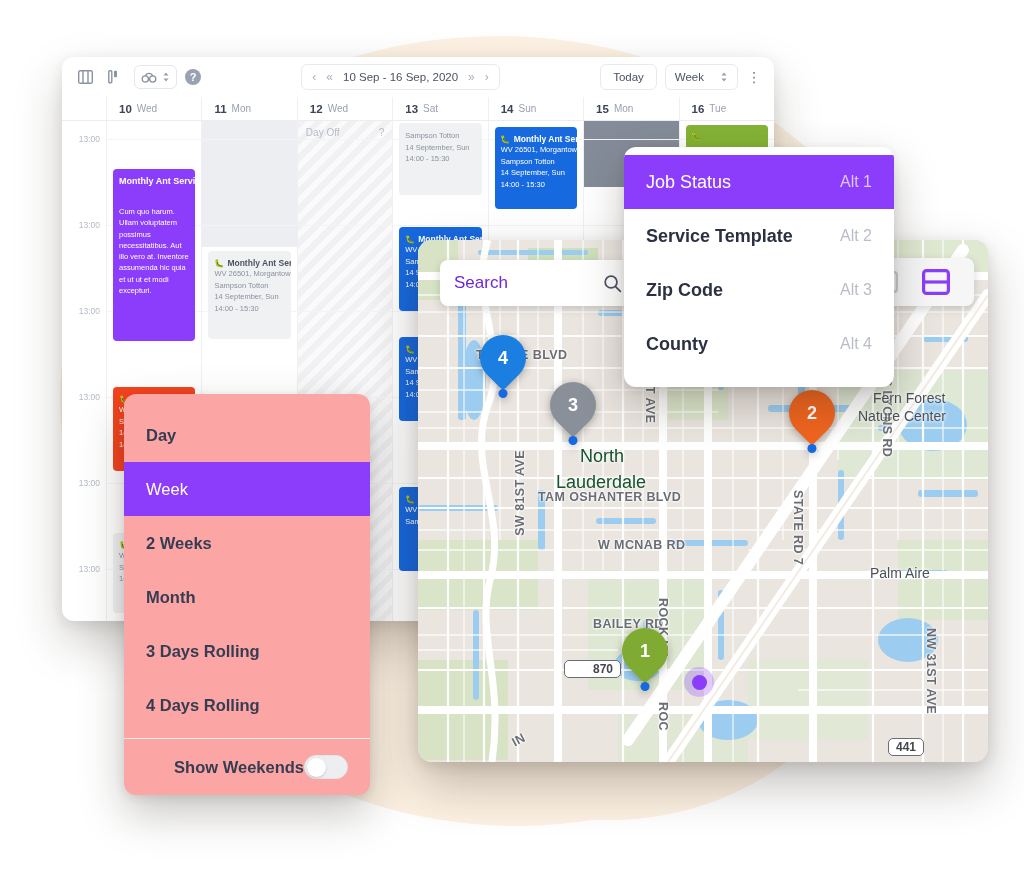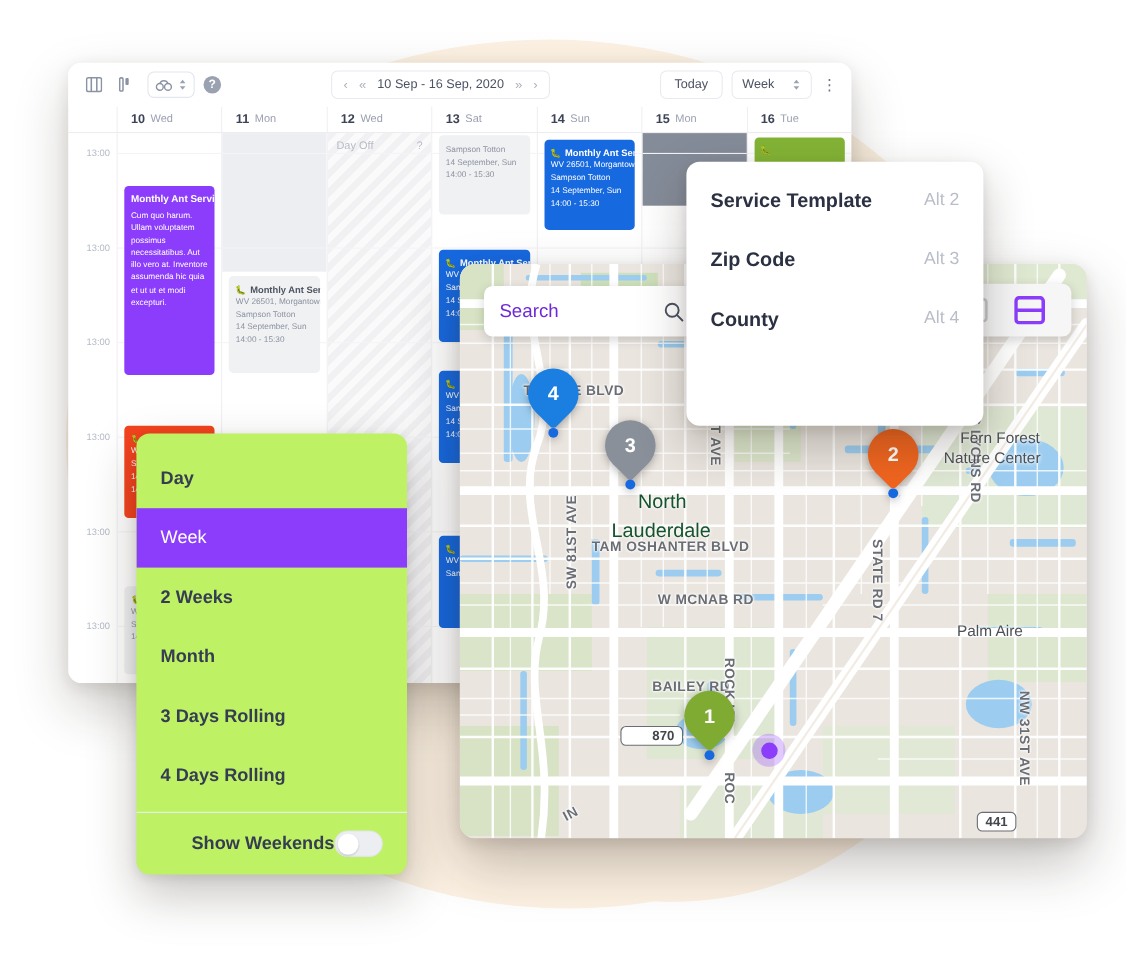--- a/index.html
+++ b/index.html
@@ -103,32 +103,32 @@
     display:flex; align-items:center; justify-content:space-between;
     padding:0 8px; font-size:10px; color:#b6bbc6;
   }
 
   
   .ev { position:absolute; border-radius:4px; overflow:hidden; padding:7px 6px; }
   .ev .ev-title { font-size:8.5px; font-weight:bold; display:flex; align-items:center; gap:3px; white-space:nowrap; }
   .ev .ev-line { font-size:7.5px; line-height:1.55; white-space:nowrap; }
   .ev.purple { background:#8b3dfb; color:#fff; }
   .ev.purple .ev-title { font-size:9px; }
-  .ev.purple .ev-body { font-size:7.5px; line-height:1.5; margin-top:4px; }
+  .ev.purple .ev-body { font-size:7.5px; line-height:1.5; margin-top:20px; }
   .ev.blue { background:#1769e0; color:#fff; }
   .ev.red { background:#f4431f; color:#fff; }
   .ev.green { background:#83b336; color:#fff; }
   .ev.grey { background:#f0f1f3; color:#8b919e; }
   .ev.grey .ev-title { color:#4d5361; }
   .antico { font-size:8px; }
 
   
   .viewmenu {
     position:absolute; left:124px; top:394px; width:246px;
-    background:#bef264; border-radius:12px;
+    background:#fca5a5; border-radius:12px;
     box-shadow:0 18px 44px rgba(40,30,20,.26), 0 3px 10px rgba(40,30,20,.10);
     z-index: 6; overflow:hidden; padding:14px 0 0 0;
   }
   .vm-item {
     height:54px; display:flex; align-items:center; padding:0 22px;
     font-size:16.5px; font-weight:bold; color:#363d52;
   }
   .vm-item.sel { background:#8b3dfb; color:#fff; font-weight:normal; }
   .vm-sep { height:1px; background:#eceef1; margin:6px 0 0 0; }
   .vm-toggle-row {
@@ -671,20 +671,24 @@
         <rect x="1.2" y="1.2" width="15.6" height="19.6" rx="2.6" fill="none" stroke="#c6c8cd" stroke-width="2.4"></rect>
       </svg>
       <svg width="28" height="26" viewBox="0 0 28 26">
         <rect x="1.6" y="1.6" width="24.8" height="22.8" rx="3" fill="none" stroke="#8b3dfb" stroke-width="3.2"></rect>
         <line x1="2" y1="13" x2="26" y2="13" stroke="#8b3dfb" stroke-width="3.2"></line>
       </svg>
     </div>
   </div>
 
   <div class="jobmenu">
+    <div class="jm-item sel">
+      <span>Job Status</span>
+      <span class="alt">Alt 1</span>
+    </div>
     <div class="jm-item">
       <span>Service Template</span>
       <span class="alt">Alt 2</span>
     </div>
     <div class="jm-item">
       <span>Zip Code</span>
       <span class="alt">Alt 3</span>
     </div>
     <div class="jm-item">
       <span>County</span>

